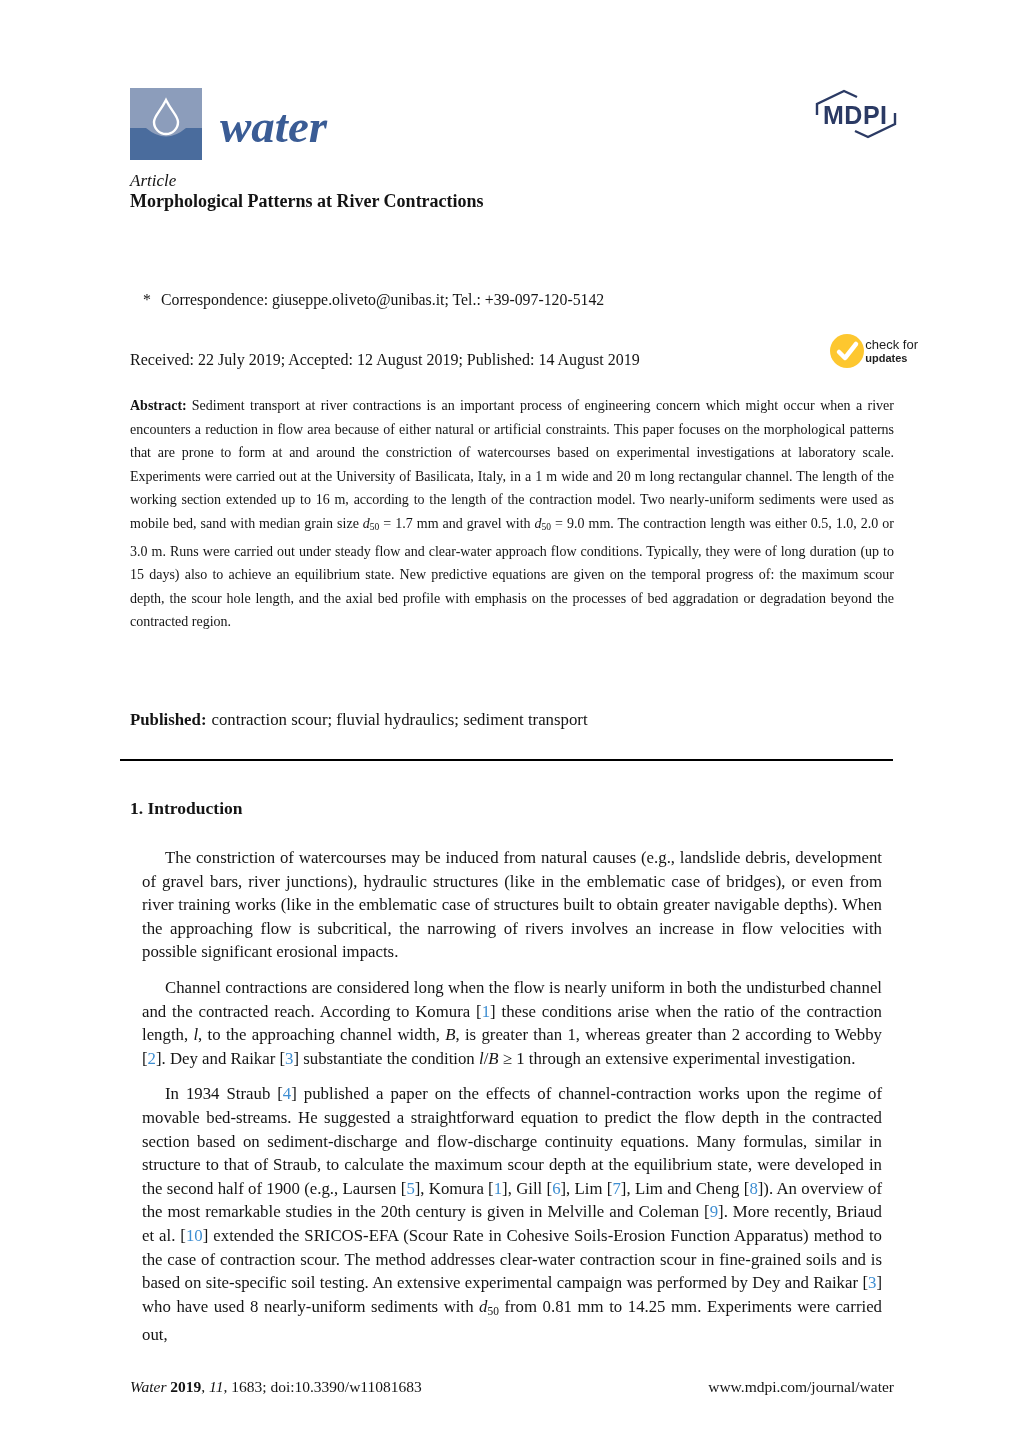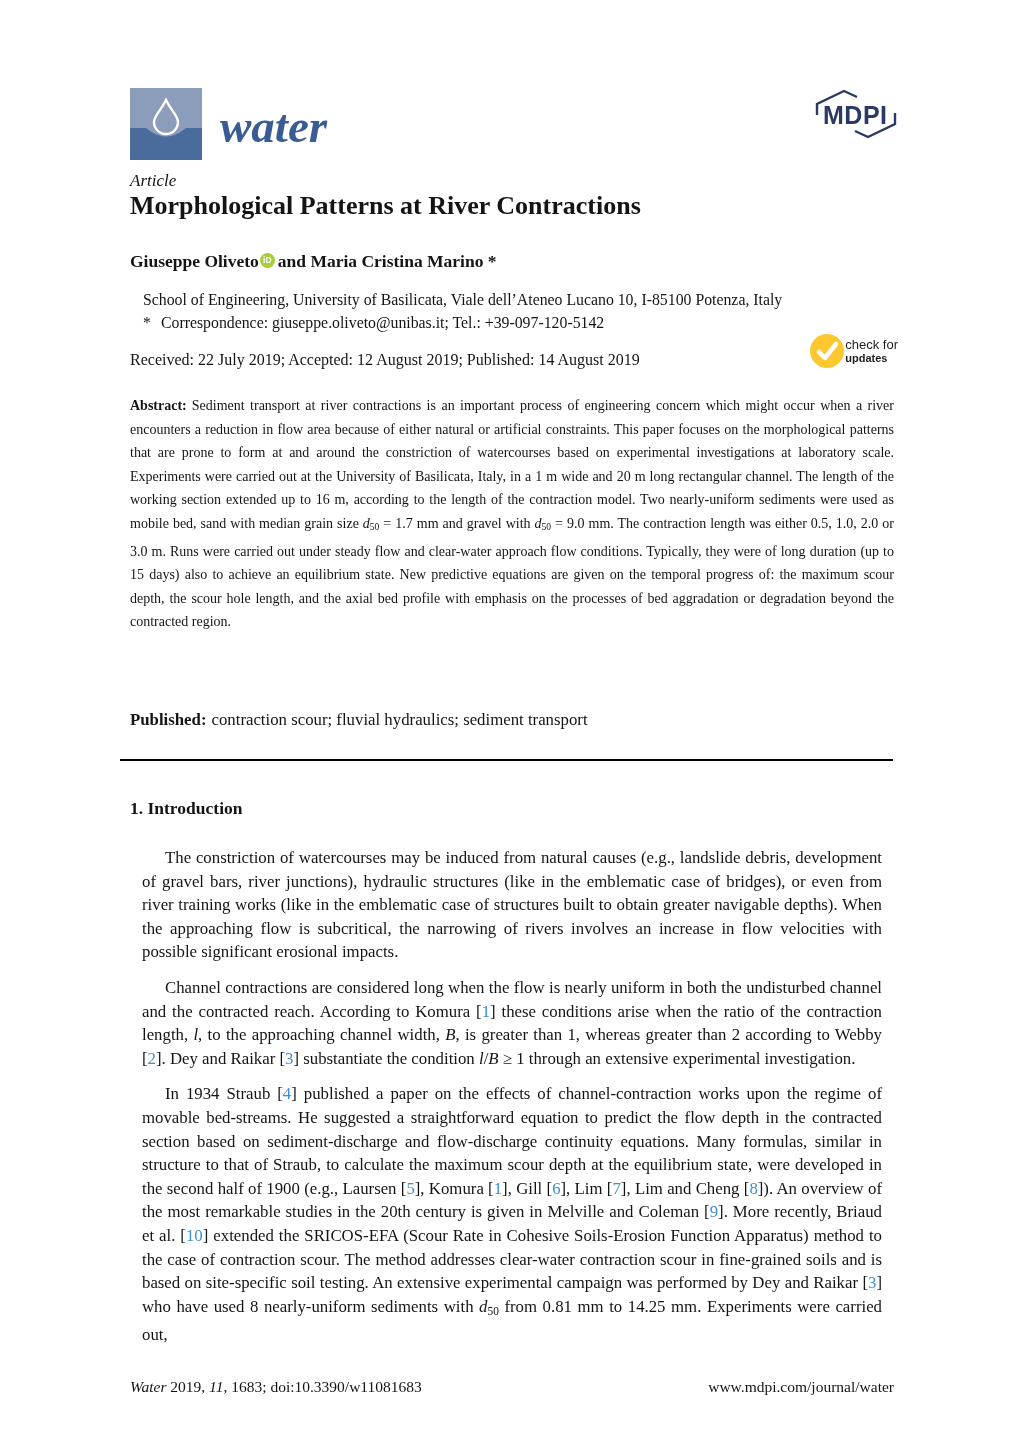--- a/index.html
+++ b/index.html
@@ -7,50 +7,50 @@
         font-family:"Liberation Serif",serif;color:#141414;overflow:hidden;}
 
   
   .masthead{position:absolute;left:130px;top:88px;display:flex;align-items:center;gap:18px;}
   .water-mark{display:block;}
   .water-text{font-size:47px;font-style:italic;font-weight:700;color:#3A5C95;line-height:1;}
   .mdpi-logo{position:absolute;right:120px;top:88px;}
 
   
   .article-type{position:absolute;left:130px;top:171px;font-style:italic;font-size:17px;text-align:center;}
-  .title{position:absolute;left:130px;top:191px;width:770px;font-size:26px;font-weight:700;line-height:1.15;}
+  .title{position:absolute;left:130px;top:191px;width:770px;font-size:18px;font-weight:700;line-height:1.15;}
   .authors{position:absolute;left:130px;top:251px;font-size:17.5px;font-weight:700;}
   .orcid{display:inline-flex;align-items:center;justify-content:center;width:15px;height:15px;
          border-radius:50%;background:#A6CE39;color:#fff;font-size:8.5px;font-weight:700;
          font-family:"Liberation Sans",sans-serif;position:relative;top:-4px;margin:0 3px 0 1px;}
 
   .affil-block{position:absolute;left:143px;top:288px;width:760px;font-size:15.8px;line-height:1.48;}
   .corr{display:flex;}
   .corr-marker{width:18px;flex:none;}
 
   .dates{position:absolute;left:130px;top:351px;font-size:16px;}
 
   
-  .badge{position:absolute;right:122px;top:333px;display:flex;align-items:center;cursor:pointer;}
+  .badge{position:absolute;right:102px;top:333px;display:flex;align-items:center;cursor:pointer;}
   .badge-text{font-family:"Liberation Sans",sans-serif;color:#1e1e1e;line-height:1.1;}
   .badge-l1{font-size:13px;}
   .badge-l2{font-size:11px;font-weight:700;}
 
   
   .abstract{position:absolute;left:130px;top:394px;width:764px;font-size:14px;line-height:23.6px;text-align:justify;}
   .lbl{font-weight:700;margin-right:5px;}
   .keywords{position:absolute;left:130px;top:710px;width:764px;font-size:16.8px;}
   .rule{position:absolute;left:120px;top:759px;width:773px;height:2px;background:#000;}
   .section-heading{position:absolute;left:130px;top:798px;font-size:17.5px;font-weight:700;}
   .intro{position:absolute;left:130px;top:834px;width:764px;font-size:16.8px;line-height:23.6px;text-align:justify;}
   .intro p{margin:12px;text-indent:23px;}
 
   
   .r-i{font-style:italic;}
-  .r-b{font-weight:400;}
+  .r-b{font-weight:700;}
   .r-ref{color:#3E8ED2;}
   .r-sub{font-size:0.68em;vertical-align:-0.22em;}
 
   
   .footer{position:absolute;left:130px;top:1378px;width:764px;display:flex;
           justify-content:space-between;font-size:15.5px;}
 </style>
 </head>
 <body>
 
@@ -72,26 +72,22 @@
     <svg width="88" height="52" viewBox="0 0 88 52">
       <polyline points="5,27 5,16 32,3 45,9" fill="none" stroke="#2B3A64" stroke-width="2.4"></polyline>
       <polyline points="83,25 83,36 56,49 43,43" fill="none" stroke="#2B3A64" stroke-width="2.4"></polyline>
       <text x="11" y="36" font-size="25" font-weight="bold" letter-spacing="0.5" font-family="Liberation Sans, sans-serif" fill="#2B3A64">MDPI</text>
     </svg>
   </span>
 
   <div class="article-type">Article</div>
   <h1 class="title" style="margin:0;">Morphological Patterns at River Contractions</h1>
 
-  <div class="authors">
-    <span>Giuseppe Oliveto</span><span class="orcid">iD</span><span>and Maria Cristina Marino *</span>
-  </div>
 
   <div class="affil-block">
-    <div class="affil">School of Engineering, University of Basilicata, Viale dell’Ateneo Lucano 10, I-85100 Potenza, Italy</div>
     <div class="corr">
       <span class="corr-marker">*</span>
       <span>Correspondence: giuseppe.oliveto@unibas.it; Tel.: +39-097-120-5142</span>
     </div>
   </div>
 
   <div class="dates">Received: 22 July 2019; Accepted: 12 August 2019; Published: 14 August 2019</div>
 
   <div class="badge">
     <svg width="36" height="36" viewBox="0 0 36 36">

